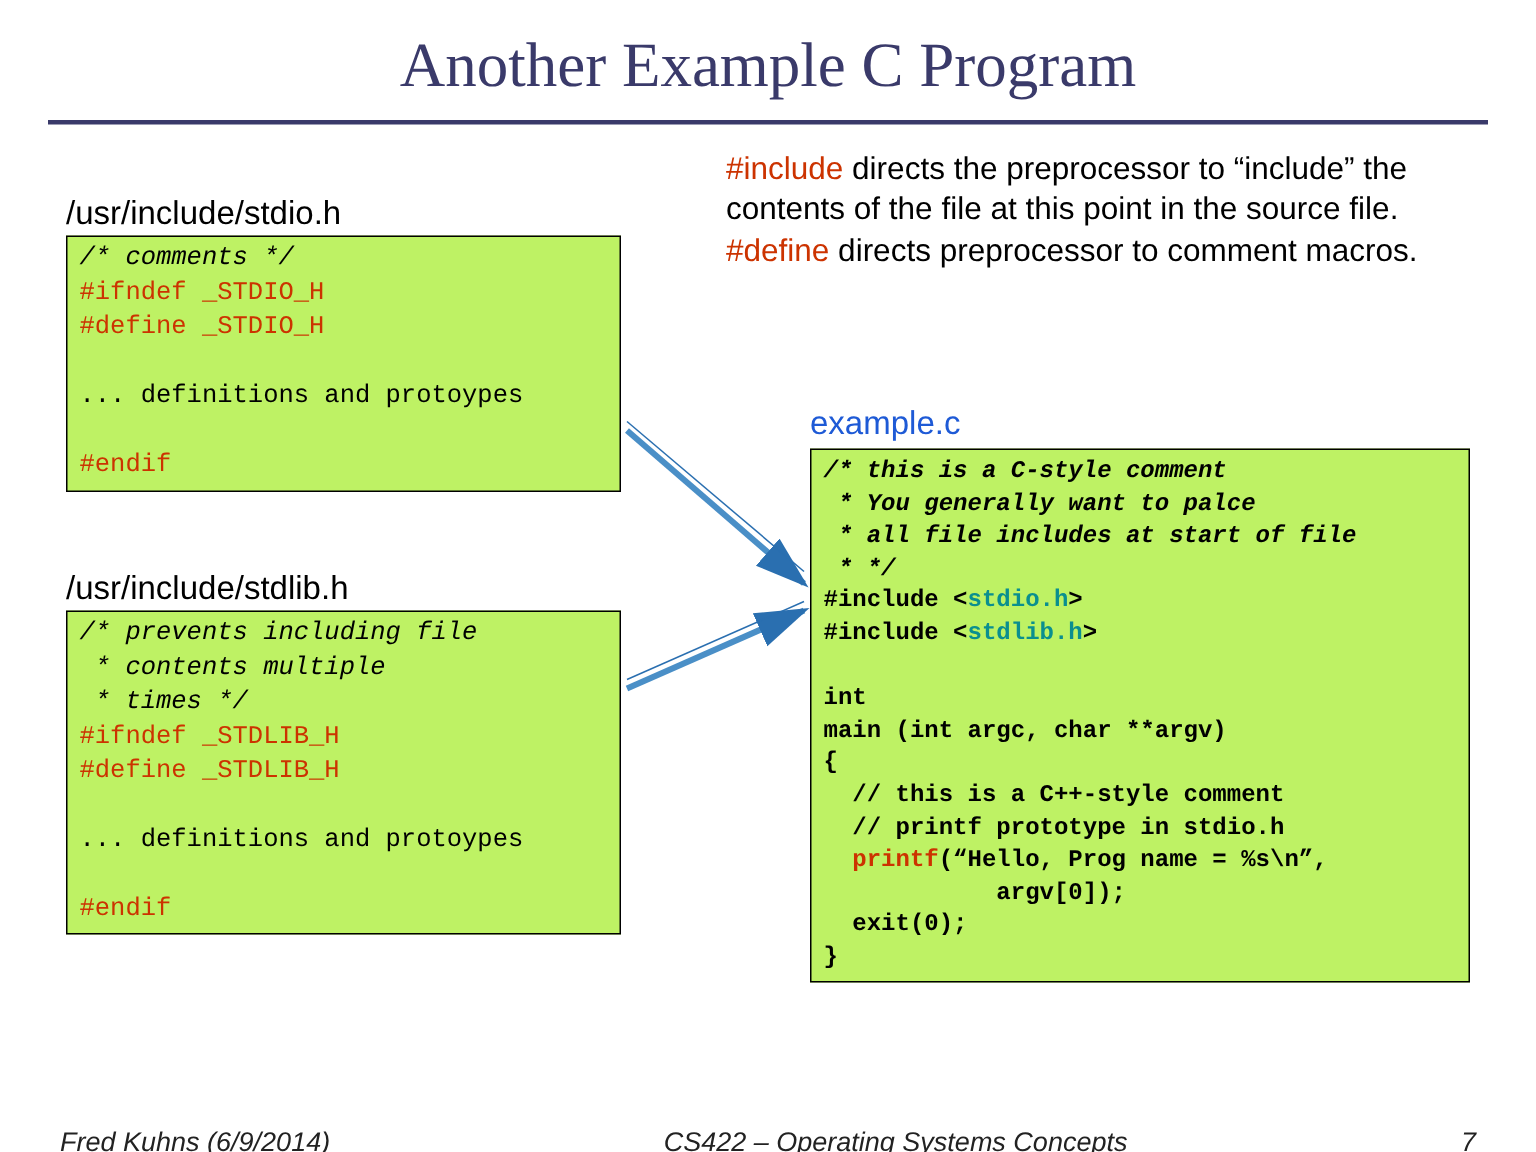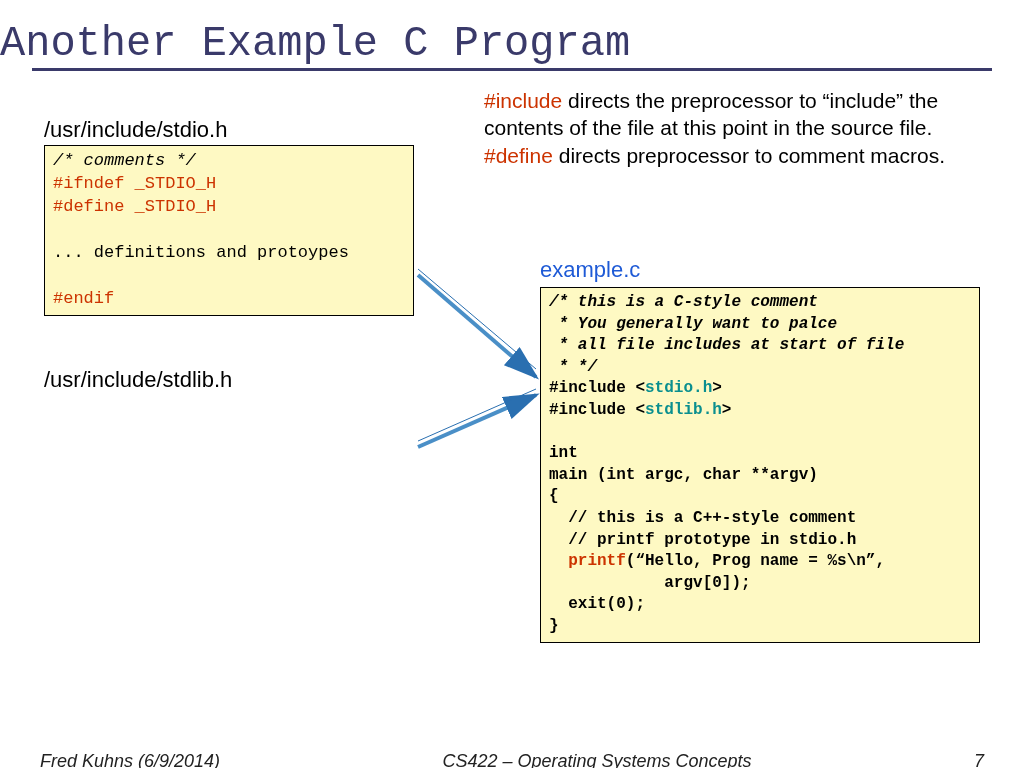--- a/index.html
+++ b/index.html
@@ -12,45 +12,45 @@
     position: relative;
     overflow: hidden;
   }
   .slide {
     width: 1024px;
     height: 768px;
     position: relative;
     box-sizing: border-box;
   }
   .title {
-    text-align: left;
+    text-align: center;
     font-size: 42px;
     font-weight: normal;
     color: #3a3a6a;
-    margin: 20px 0 0 0;
-    font-family: Liberation Mono, monospace;
+    margin: 20px 0 12px 0;
+    font-family: Liberation Serif, serif;
   }
   .rule {
     height: 3px;
     background: #3a3a6a;
     margin: 0 32px 16px 32px;
   }
   .content {
     position: relative;
     height: 610px;
   }
   .file-label {
     font-family: 'Trebuchet MS', 'Segoe UI', sans-serif;
     font-size: 22px;
     color: #000;
   }
   .file-label.blue { color: #1e5ad6; }
   .codebox {
     border: 1px solid #000;
-    background: #fef9c3;
+    background: #bef264;
     font-family: 'Courier New', monospace;
     font-size: 17px;
     line-height: 1.35;
     padding: 4px 8px;
     box-sizing: border-box;
     white-space: pre;
   }
   .codebox .i { font-style: italic; }
   .codebox .b { font-weight: bold; }
   .codebox .red { color: #c30; }
@@ -97,20 +97,29 @@
     <div class="file-label stdio-label">/usr/include/stdio.h</div>
     <div class="codebox stdio-box"><span class="i">/* comments */</span>
 <span class="red">#ifndef _STDIO_H</span>
 <span class="red">#define _STDIO_H</span>
 
 <span>...</span><span class="norm"> definitions and protoypes</span>
 
 <span class="red">#endif</span></div>
 
     <div class="file-label stdlib-label">/usr/include/stdlib.h</div>
+    <div class="codebox stdlib-box"><span class="i">/* prevents including file</span>
+<span class="i"> * contents multiple</span>
+<span class="i"> * times */</span>
+<span class="red">#ifndef _STDLIB_H</span>
+<span class="red">#define _STDLIB_H</span>
+
+<span>...</span><span> definitions and protoypes</span>
+
+<span class="red">#endif</span></div>
 
     <div class="desc desc-block"><span class="kw">#include</span><span> directs the preprocessor to “include” the contents of the file at this point in the source file.</span><br><span class="kw">#define</span><span> directs preprocessor to comment macros.</span></div>
 
     <div class="file-label blue example-label">example.c</div>
     <div class="codebox example-box"><span class="b i">/* this is a C-style comment</span>
 <span class="b i"> * You generally want to palce</span>
 <span class="b i"> * all file includes at start of file</span>
 <span class="b i"> * */</span>
 <span class="b">#include &lt;</span><span class="b cyan">stdio.h</span><span class="b">&gt;</span>
 <span class="b">#include &lt;</span><span class="b cyan">stdlib.h</span><span class="b">&gt;</span>

